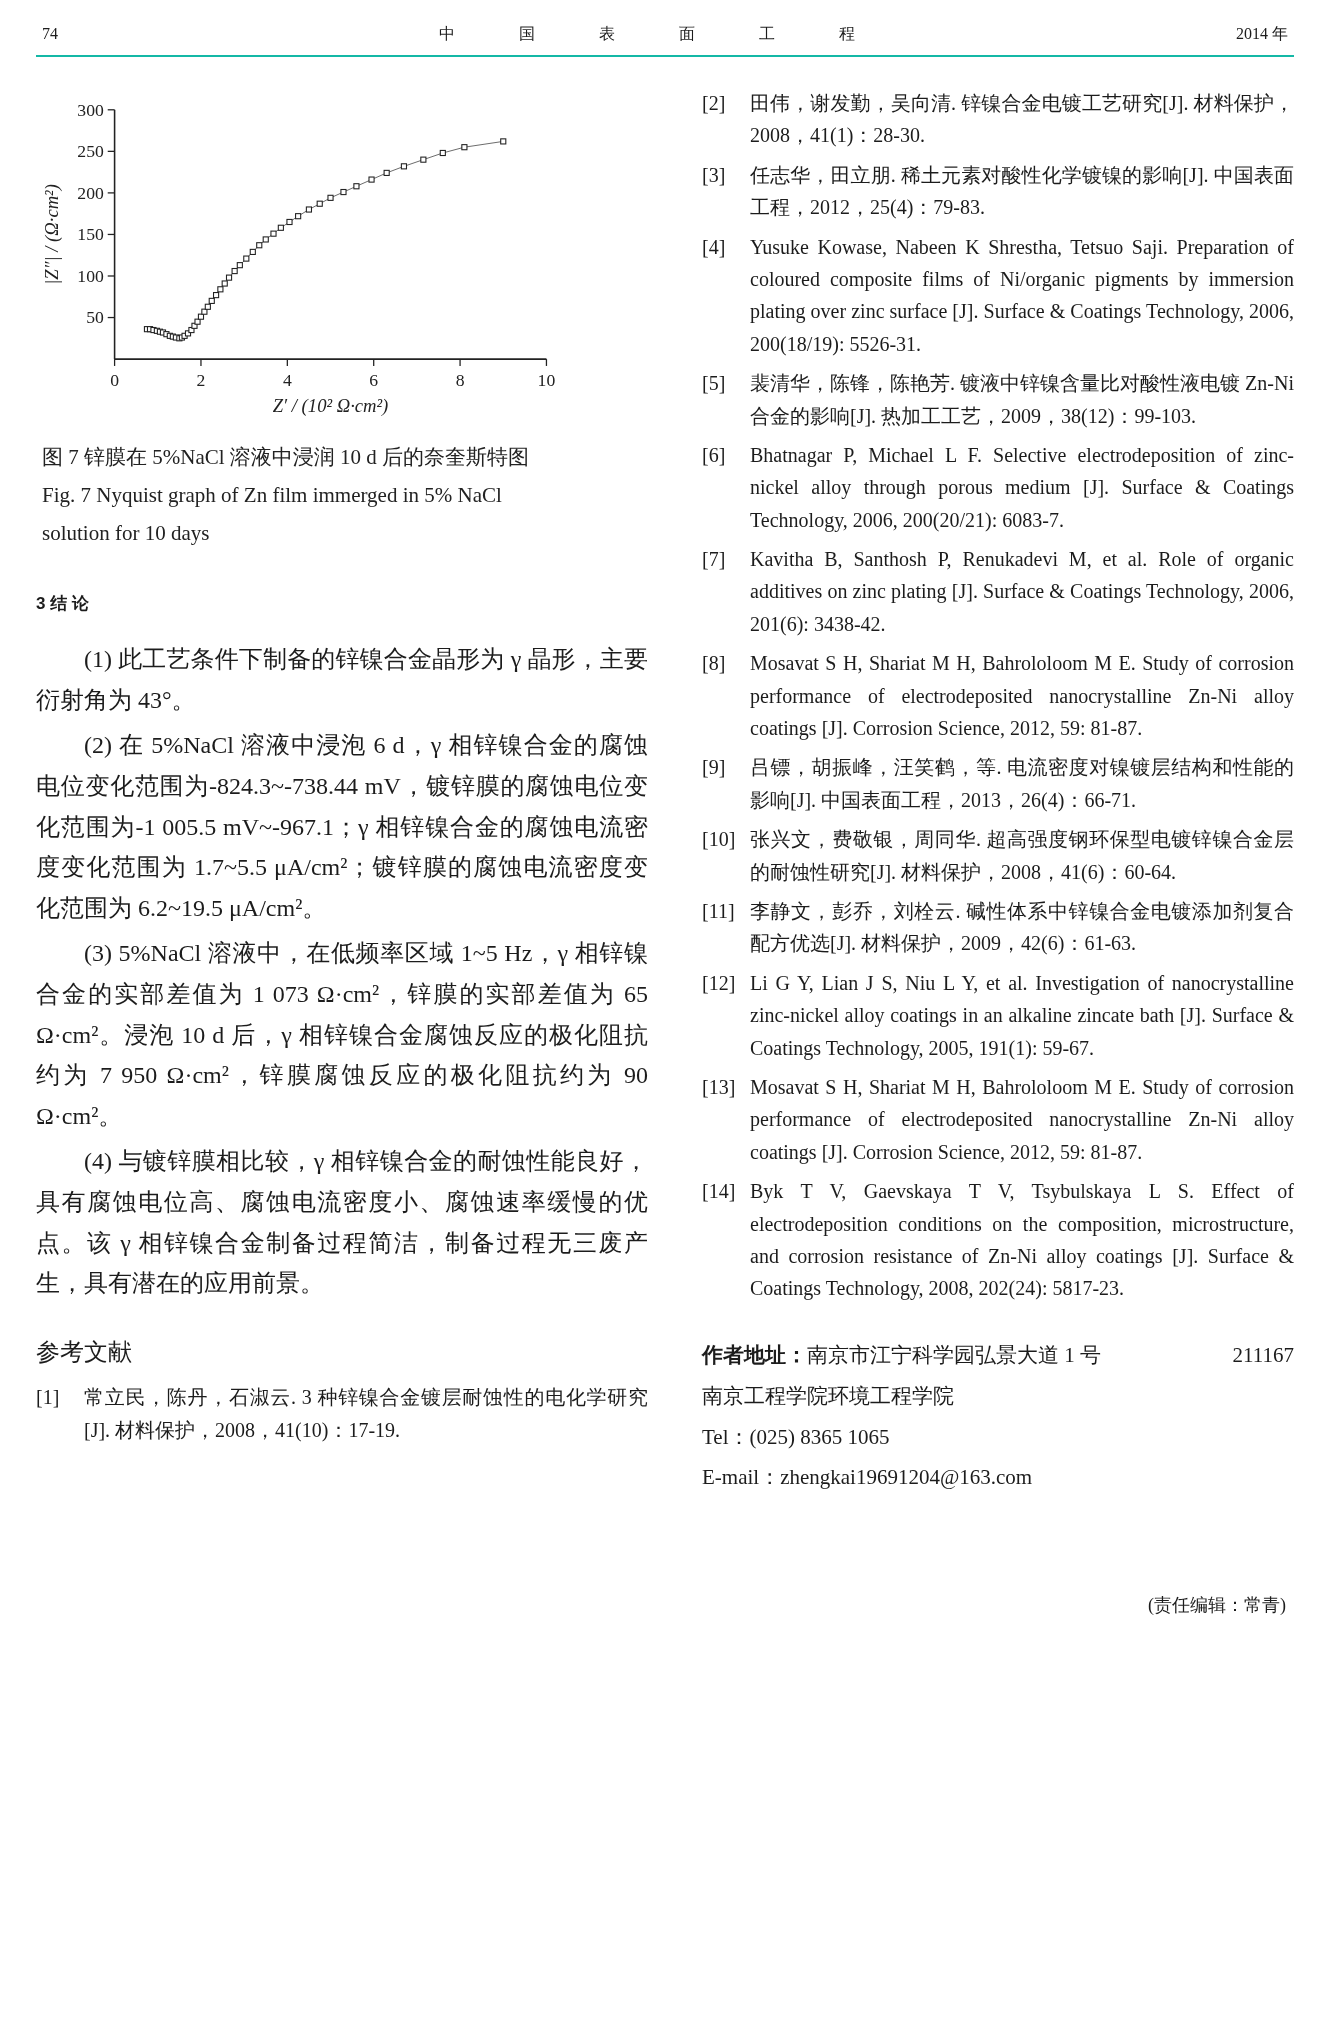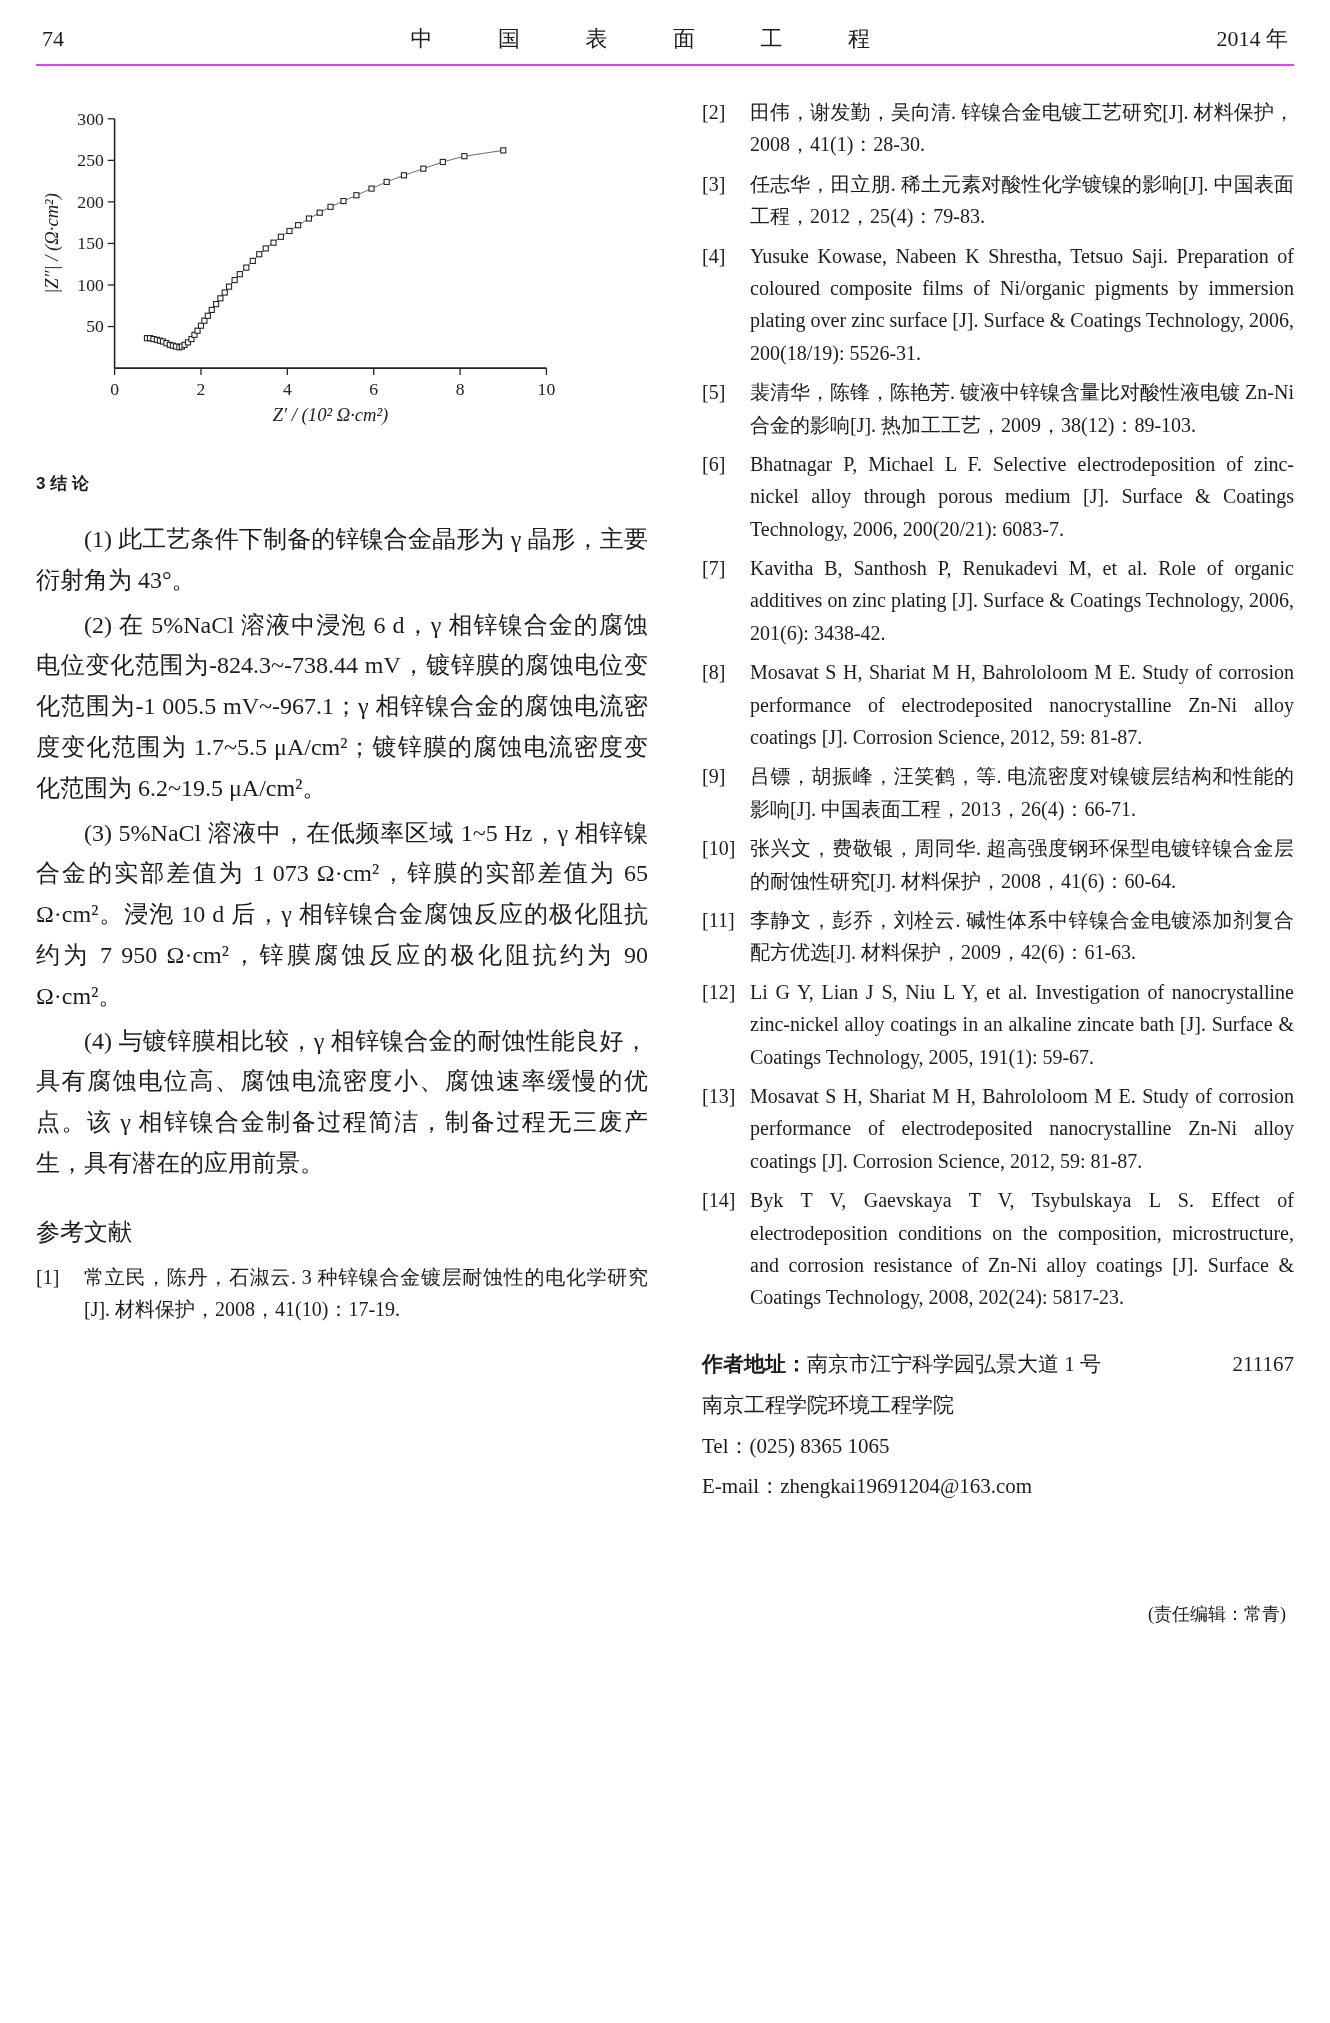--- a/index.html
+++ b/index.html
@@ -9,23 +9,23 @@
     margin: 0 auto;
     background: #ffffff;
     color: #1c1c1c;
     font-family: "Liberation Serif", "DejaVu Serif", serif;
     padding: 16px 36px 0 36px;
     position: relative;
     overflow: hidden;
   }
   .header {
     display: flex; justify-content: space-between; align-items: baseline;
-    font-size: 22px;
+    font-size: 16px;
     padding: 8px 6px 10px 6px;
-    border-bottom: 2px solid #d946ef;
+    border-bottom: 2px solid #14b8a6;
   }
   .jtitle { letter-spacing: 30px; font-weight: normal; padding-left: 30px; }
   .columns { display: flex; gap: 54px; padding-top: 30px; }
   .col-left { width: 612px; flex: 0 0 612px; }
   .col-right { flex: 1; min-width: 0; }
 
   figure { margin: 6px 0 0 0; }
   svg.chart { display: block; margin-left: 4px; }
   svg.chart text { font-family: "Liberation Serif", "DejaVu Serif", serif; fill: #222; }
   figcaption { margin-top: 16px; font-size: 21px; line-height: 1.8; color: #222; padding-left: 6px; }
@@ -141,20 +141,25 @@
             <rect x="335.2" y="82.5" width="5.2" height="5.2" fill="#fff" stroke="#222" stroke-width="1.1"></rect>
             <rect x="350.6" y="75.7" width="5.2" height="5.2" fill="#fff" stroke="#222" stroke-width="1.1"></rect>
             <rect x="368.2" y="69.0" width="5.2" height="5.2" fill="#fff" stroke="#222" stroke-width="1.1"></rect>
             <rect x="388.0" y="62.2" width="5.2" height="5.2" fill="#fff" stroke="#222" stroke-width="1.1"></rect>
             <rect x="407.8" y="55.4" width="5.2" height="5.2" fill="#fff" stroke="#222" stroke-width="1.1"></rect>
             <rect x="429.8" y="49.5" width="5.2" height="5.2" fill="#fff" stroke="#222" stroke-width="1.1"></rect>
             <rect x="469.4" y="43.6" width="5.2" height="5.2" fill="#fff" stroke="#222" stroke-width="1.1"></rect>
             <text x="296" y="322" text-anchor="middle" font-size="19" font-style="italic">Z′ / (10² Ω·cm²)</text>
             <text transform="translate(18,141) rotate(-90)" text-anchor="middle" font-size="19" font-style="italic">|Z″| / (Ω·cm²)</text>
           </svg>
+        <figcaption>
+          <div>图 7  锌膜在 5%NaCl 溶液中浸润 10 d 后的奈奎斯特图</div>
+          <div>Fig. 7  Nyquist graph of Zn film immerged in 5% NaCl</div>
+          <div>solution for 10 days</div>
+        </figcaption>
       </figure>
 
       <h2 class="concl">3  结  论</h2>
 
       <p class="body-par">(1) 此工艺条件下制备的锌镍合金晶形为 γ 晶形，主要衍射角为 43°。</p>
       <p class="body-par">(2) 在 5%NaCl 溶液中浸泡 6 d，γ 相锌镍合金的腐蚀电位变化范围为-824.3~-738.44 mV，镀锌膜的腐蚀电位变化范围为-1 005.5 mV~-967.1；γ 相锌镍合金的腐蚀电流密度变化范围为 1.7~5.5 μA/cm²；镀锌膜的腐蚀电流密度变化范围为 6.2~19.5 μA/cm²。</p>
       <p class="body-par">(3) 5%NaCl 溶液中，在低频率区域 1~5 Hz，γ 相锌镍合金的实部差值为 1 073 Ω·cm²，锌膜的实部差值为 65 Ω·cm²。浸泡 10 d 后，γ 相锌镍合金腐蚀反应的极化阻抗约为 7 950 Ω·cm²，锌膜腐蚀反应的极化阻抗约为 90 Ω·cm²。</p>
       <p class="body-par">(4) 与镀锌膜相比较，γ 相锌镍合金的耐蚀性能良好，具有腐蚀电位高、腐蚀电流密度小、腐蚀速率缓慢的优点。该 γ 相锌镍合金制备过程简洁，制备过程无三废产生，具有潜在的应用前景。</p>
 
       <h3 class="refs-head">参考文献</h3>
@@ -175,21 +180,21 @@
       <div class="ref">
         <span class="ref-num">[3]</span>
         <span class="ref-text">任志华，田立朋. 稀土元素对酸性化学镀镍的影响[J]. 中国表面工程，2012，25(4)：79-83.</span>
       </div>
       <div class="ref">
         <span class="ref-num">[4]</span>
         <span class="ref-text">Yusuke Kowase, Nabeen K Shrestha, Tetsuo Saji. Preparation of coloured composite films of Ni/organic pigments by immersion plating over zinc surface [J]. Surface &amp; Coatings Technology, 2006, 200(18/19): 5526-31.</span>
       </div>
       <div class="ref">
         <span class="ref-num">[5]</span>
-        <span class="ref-text">裴清华，陈锋，陈艳芳. 镀液中锌镍含量比对酸性液电镀 Zn-Ni 合金的影响[J]. 热加工工艺，2009，38(12)：89-103.</span>
+        <span class="ref-text">裴清华，陈锋，陈艳芳. 镀液中锌镍含量比对酸性液电镀 Zn-Ni 合金的影响[J]. 热加工工艺，2009，38(12)：99-103.</span>
       </div>
       <div class="ref">
         <span class="ref-num">[6]</span>
         <span class="ref-text">Bhatnagar P, Michael L F. Selective electrodeposition of zinc-nickel alloy through porous medium [J]. Surface &amp; Coatings Technology, 2006, 200(20/21): 6083-7.</span>
       </div>
       <div class="ref">
         <span class="ref-num">[7]</span>
         <span class="ref-text">Kavitha B, Santhosh P, Renukadevi M, et al. Role of organic additives on zinc plating [J]. Surface &amp; Coatings Technology, 2006, 201(6): 3438-42.</span>
       </div>
       <div class="ref">

